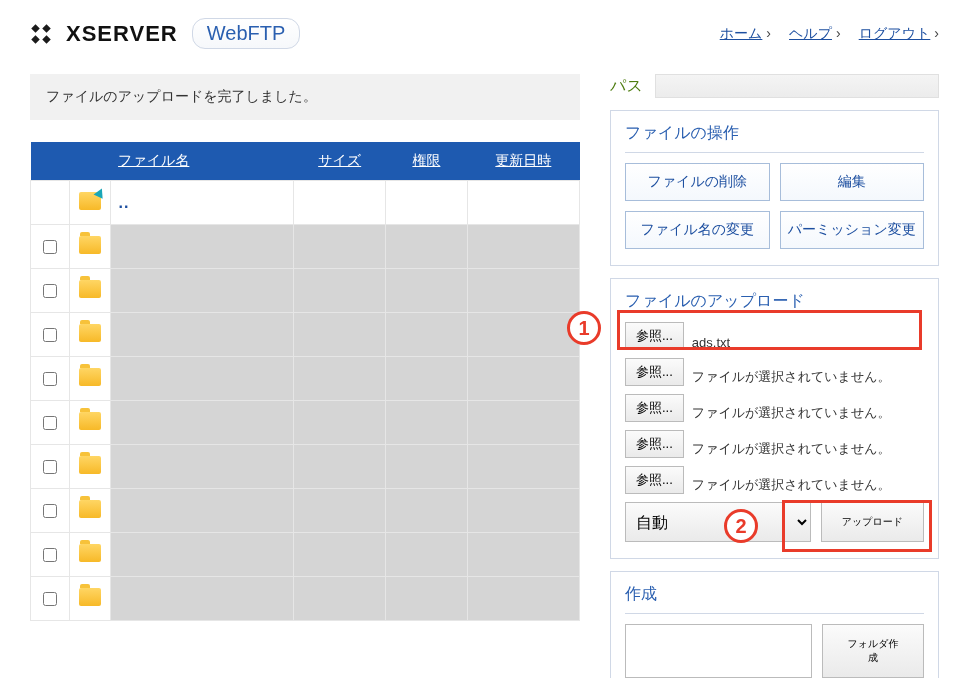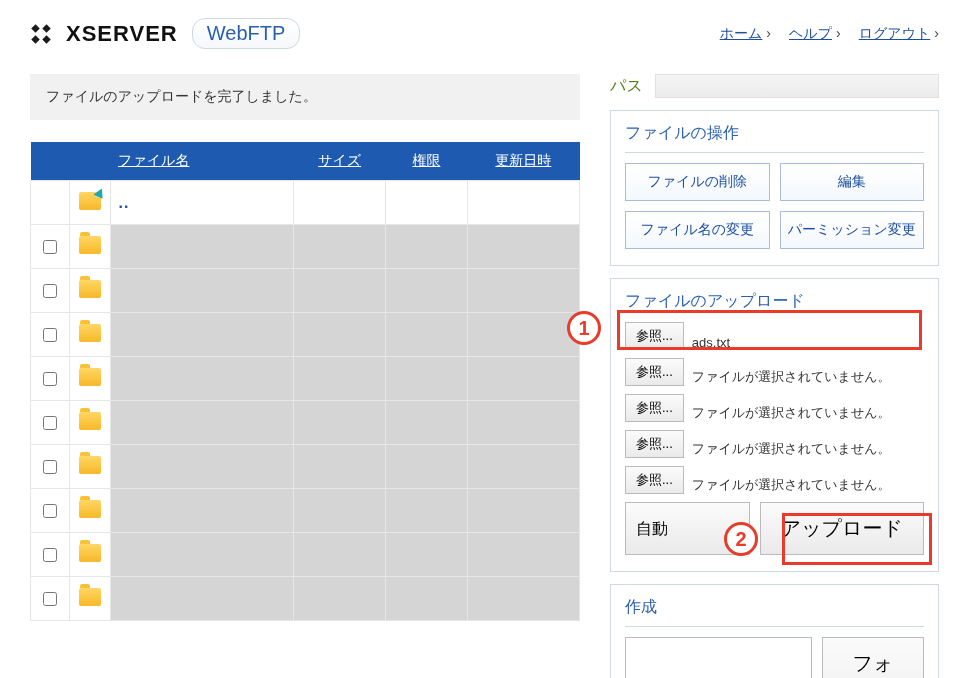--- a/index.html
+++ b/index.html
@@ -168,21 +168,21 @@
     flex:1;
     border:1px solid #bbb;
     background:linear-gradient(#fbfbfb,#eaeaea);
     font-size:16px;
     padding:6px;
   }
   .upload-btn, .mkdir-btn {
     border:1px solid #bbb;
     background:linear-gradient(#fbfbfb,#eaeaea);
     padding:12px 20px;
-    font-size:20px;
+    font-size:10px;
     cursor:pointer;
   }
   .mkdir-row { display:flex; gap:10px; align-items:stretch; }
   .mkdir-input {
     flex:1; border:1px solid #bbb; padding:4px;
   }
 
   .red-box {
     position:absolute;
     border:3px solid #e93b2a;

